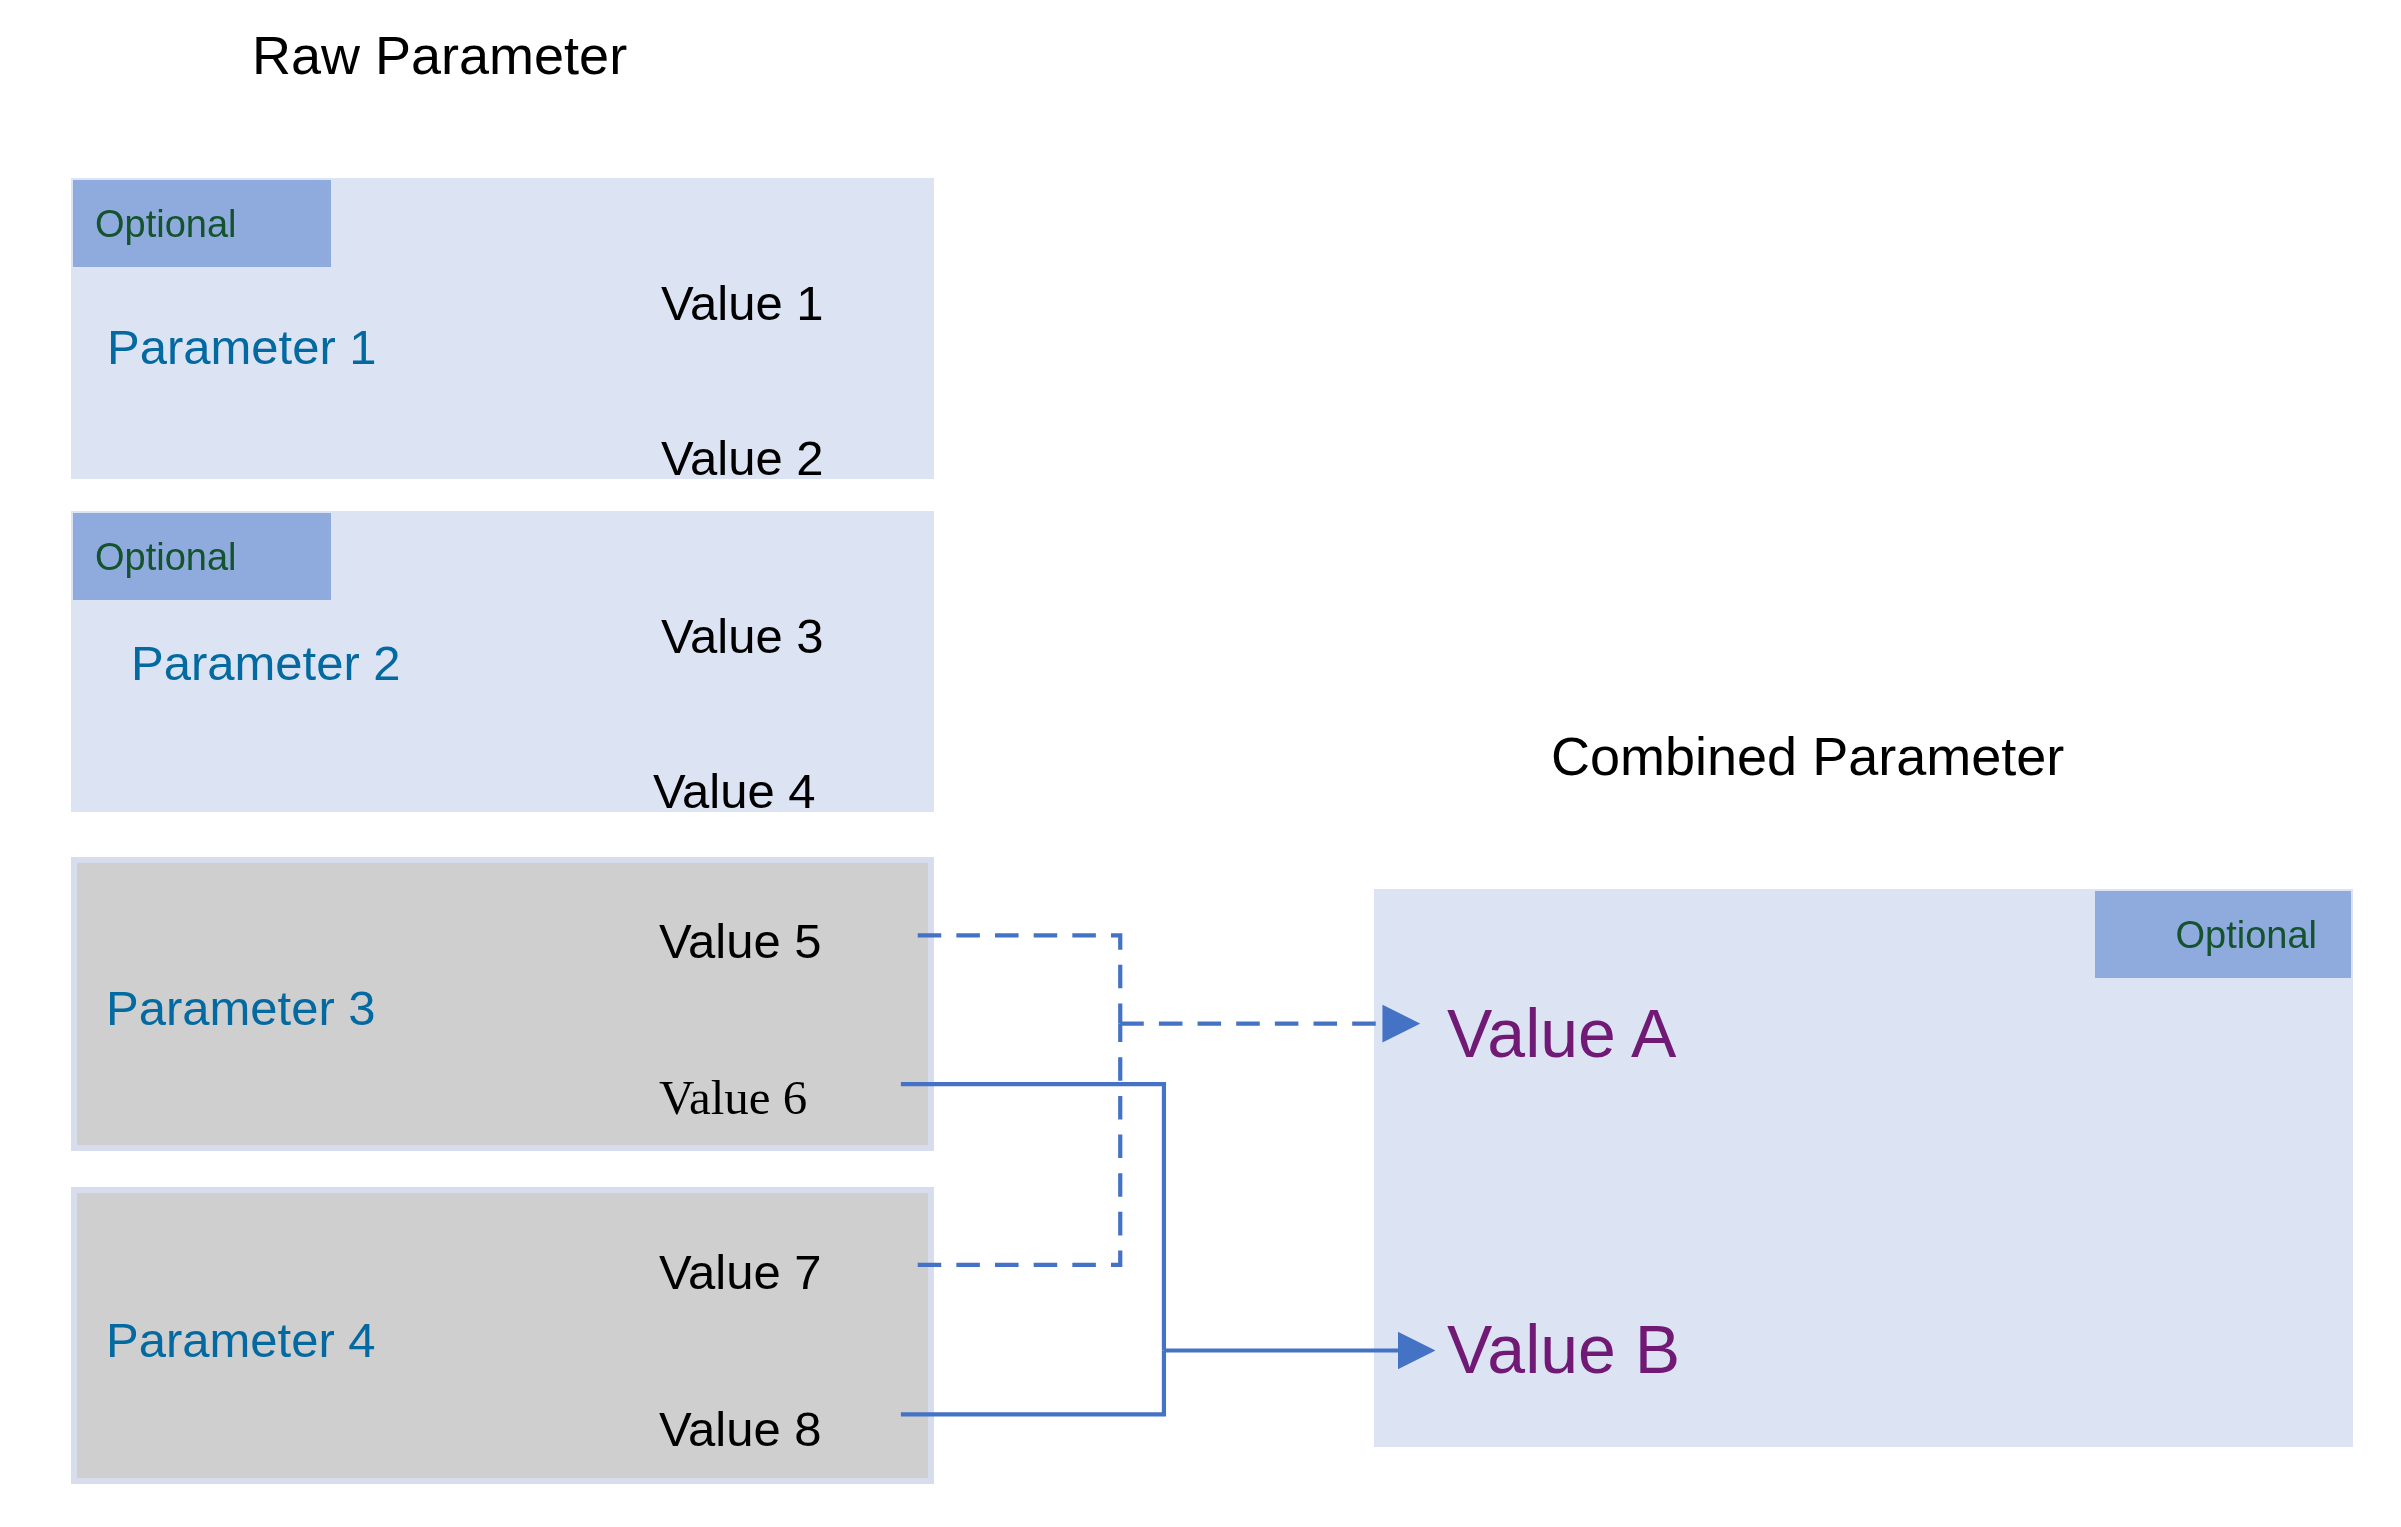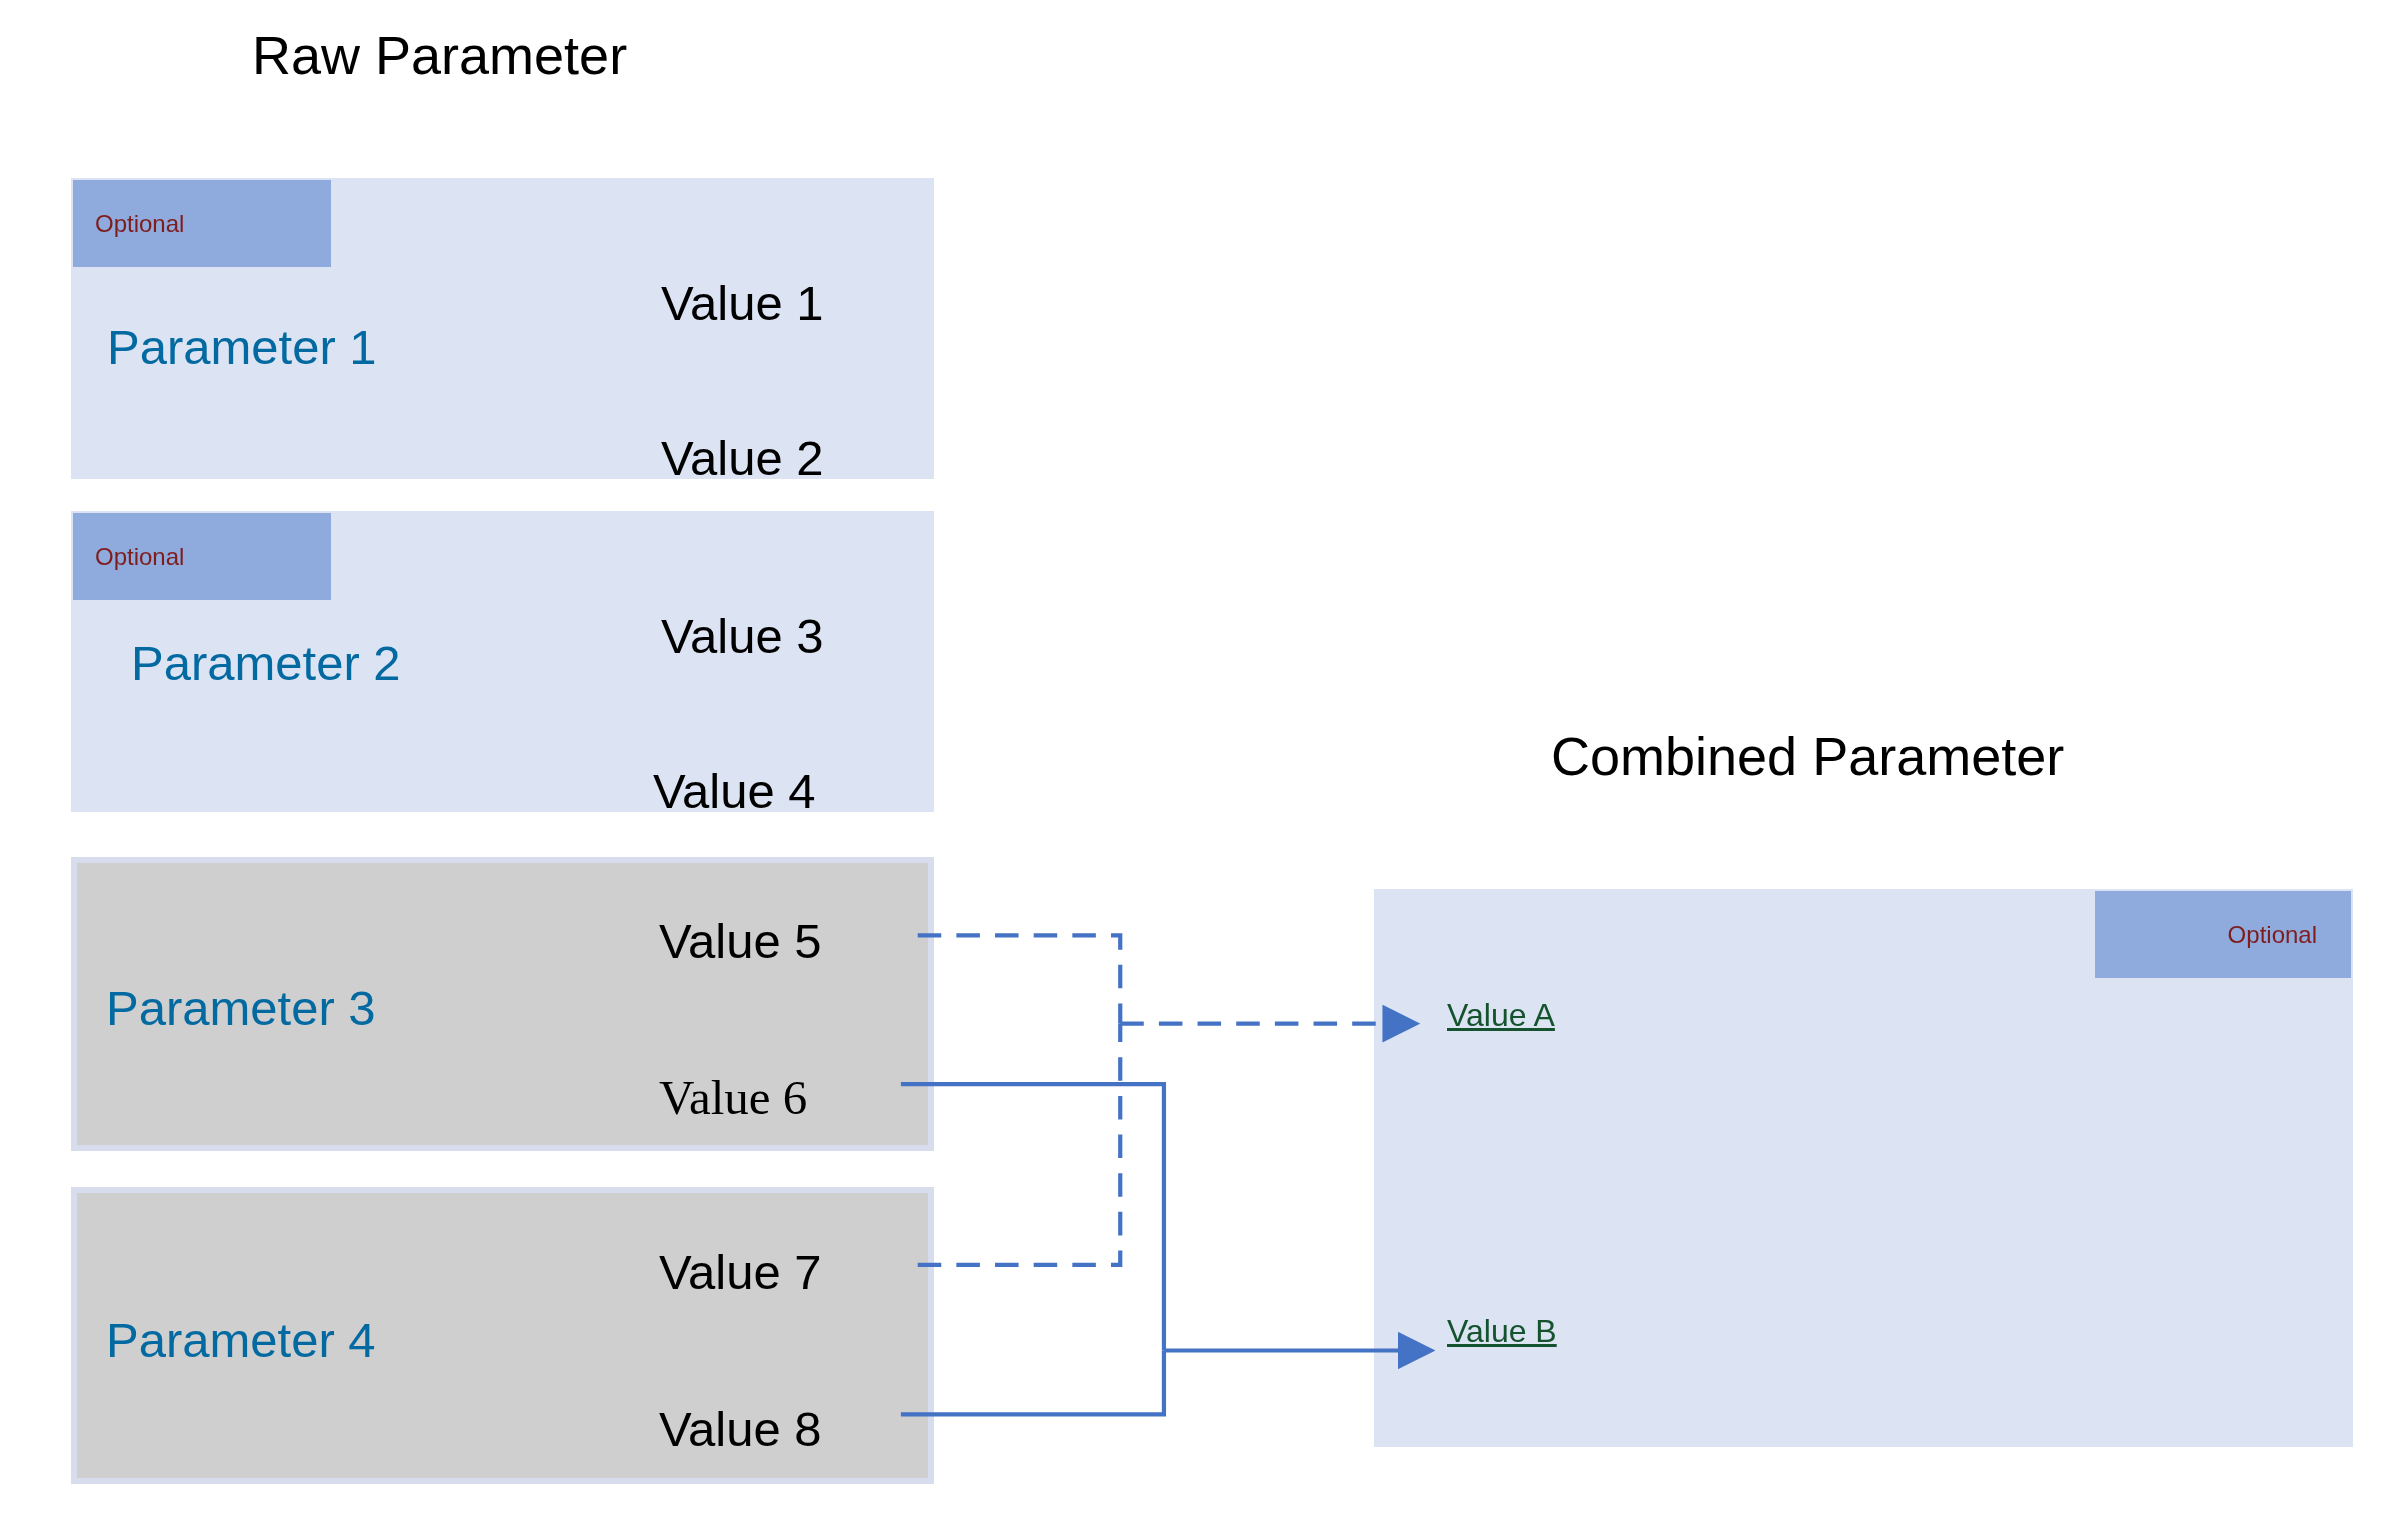--- a/index.html
+++ b/index.html
@@ -48,23 +48,23 @@
 
   
   .optional-badge {
     position: absolute;
     background: #8faadc;
     display: flex;
     align-items: center;
     box-sizing: border-box;
   }
   .optional-badge .badge-label {
-    font-size: 24px;
+    font-size: 38px;
     line-height: 1;
-    color: #7f1d1d;
+    color: #14532d;
     white-space: nowrap;
   }
   .optional-badge.left  { left: 0;  top: 0; padding-left: 22px; justify-content: flex-start; }
   .optional-badge.right { right: 0; top: 0; padding-right: 34px; justify-content: flex-end; }
 
   
   .param-name {
     position: absolute;
     font-size: 49px;
     line-height: 1;
@@ -77,25 +77,24 @@
     position: absolute;
     font-size: 49px;
     line-height: 1;
     color: #000000;
     white-space: nowrap;
   }
 
   
   .combined-value {
     position: absolute;
-    font-size: 32px;
+    font-size: 68px;
     line-height: 1;
-    color: #14532d;
+    color: #701a75;
     white-space: nowrap;
-    text-decoration: underline;
   }
   .combined-name {
     position: absolute;
     font-size: 52px;
     line-height: 1;
     color: #000000;
     white-space: nowrap;
   }
 
   

